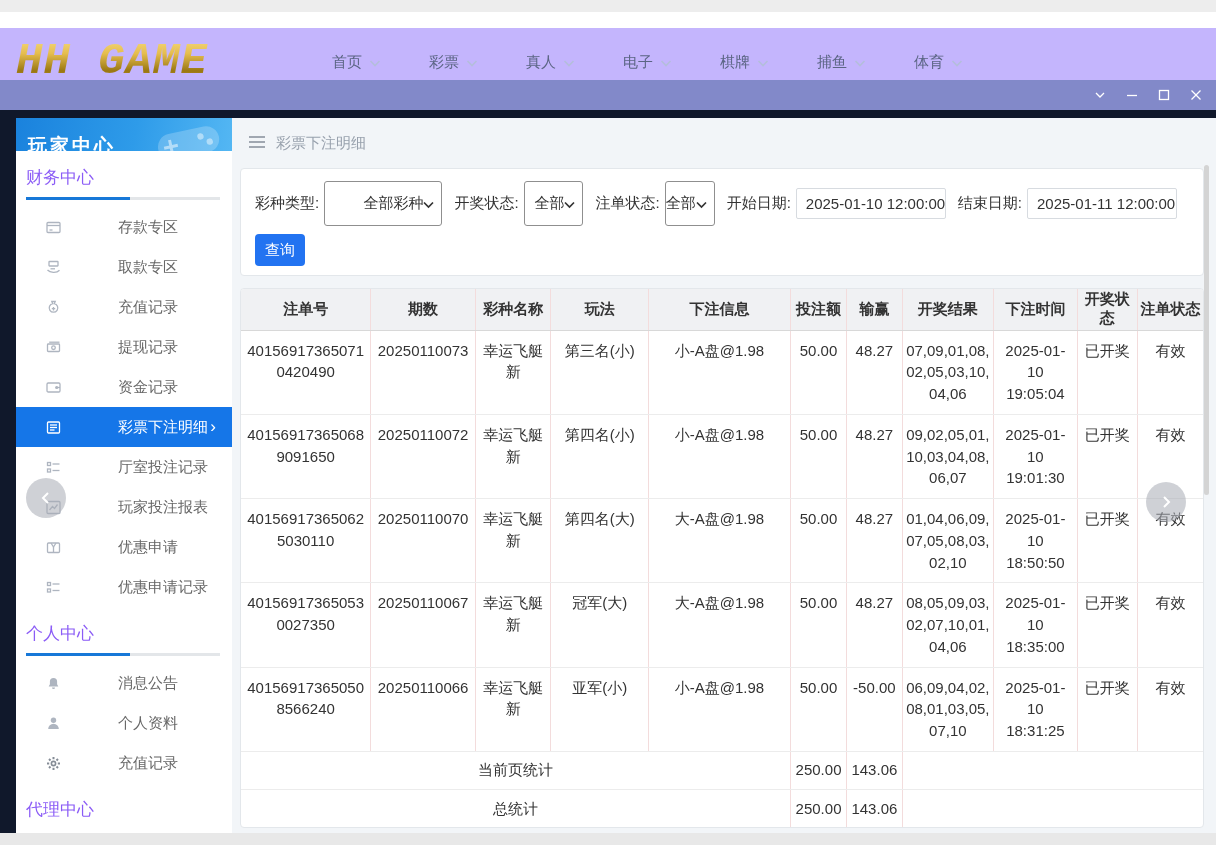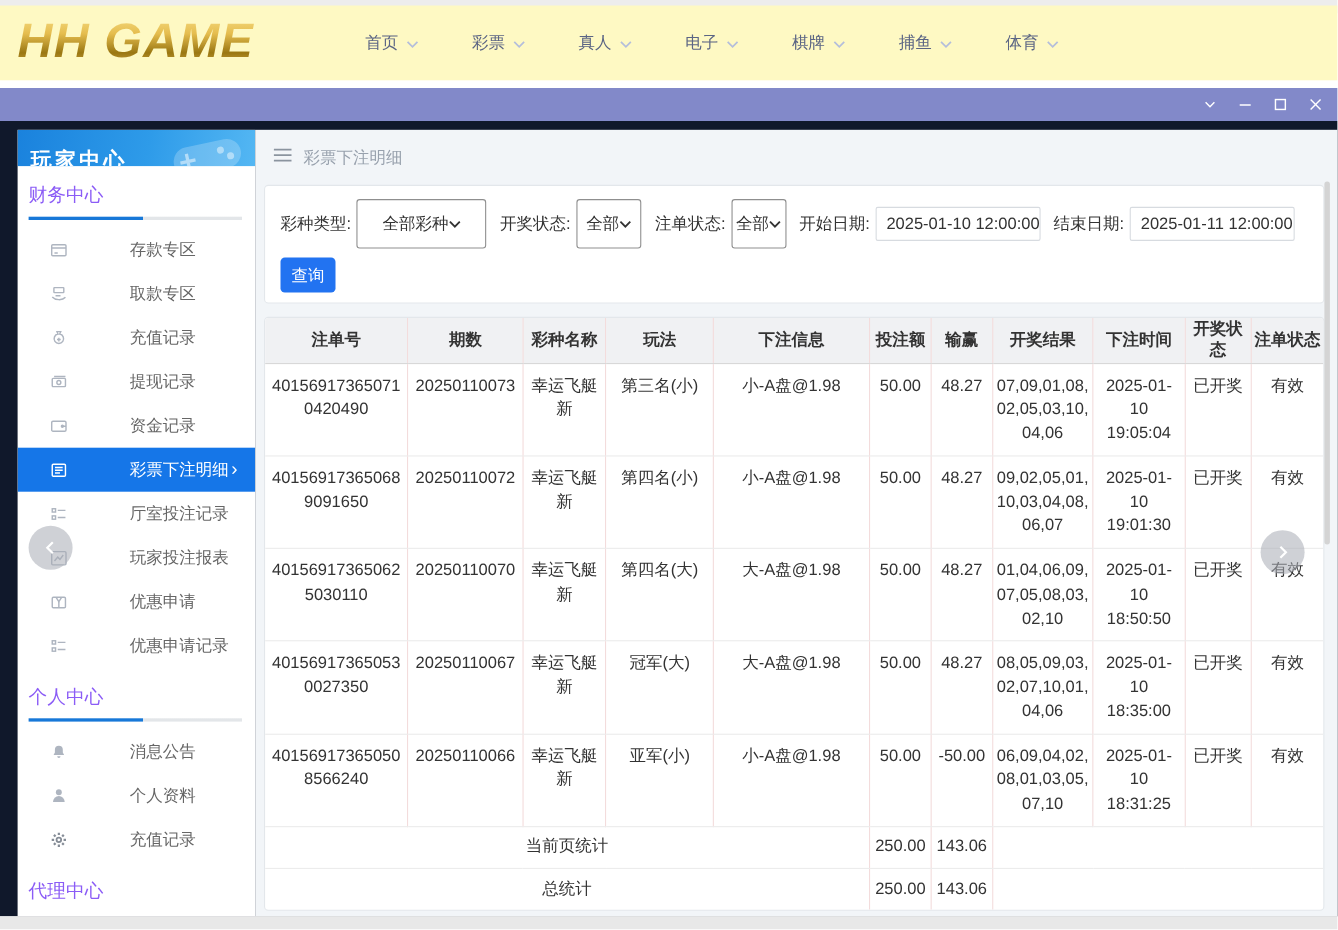--- a/index.html
+++ b/index.html
@@ -1,21 +1,21 @@
 <!DOCTYPE html>
 <html><head>
 <meta charset="utf-8">
 <style>
   * { margin:0; padding:0; box-sizing:border-box; }
   html,body { width:1216px; height:845px; overflow:hidden; }
   body { position:relative; font-family:"Liberation Sans","DejaVu Sans",sans-serif; background:#fff; color:#333; }
 
   
   .top-strip { position:absolute; top:0; left:0; width:100%; height:12px; background:#ededed; }
-  .site-header { position:absolute; top:5px; left:0; width:100%; height:68px; background:#fef9c3; }
+  .site-header { position:absolute; top:28px; left:0; width:100%; height:68px; background:#c4b5fd;font-family:Liberation Mono, monospace; }
   .logo { position:absolute; left:16px; top:8px; font-size:44px; font-weight:bold; font-style:italic; letter-spacing:1px;
           background:linear-gradient(180deg,#f6dd86 0%,#e5bd4e 35%,#9a7712 70%,#d8b04a 100%);
           -webkit-background-clip:text; background-clip:text; color:transparent; }
   .main-nav { position:absolute; left:332px; top:0; height:68px; display:flex; align-items:center; gap:48px; }
   .nav-item { display:flex; align-items:center; gap:7px; color:#5b6584; font-size:15px; cursor:pointer; white-space:nowrap; }
   .nav-caret { display:inline-flex; margin-top:2px; }
 
   .titlebar { position:absolute; top:80px; left:0; width:100%; height:30px; background:#8289c9;
               display:flex; justify-content:flex-end; align-items:center; gap:8px; padding-right:8px; }
   .win-btn { width:24px; height:22px; display:flex; align-items:center; justify-content:center; cursor:pointer; }
@@ -46,21 +46,21 @@
   .expand-btn { left:1146px; top:372px; }
 
   
   .breadcrumb { height:50px; display:flex; align-items:center; gap:10px; padding-left:10px; color:#98a1ad; font-size:15px; }
   .card { background:#fff; border:1px solid #e3e7eb; border-radius:4px; margin:0 2px 12px 2px; }
   .filter-card { padding:12px 14px 9px; }
   .filter-row { display:flex; align-items:center; font-size:15px; color:#333; white-space:nowrap; }
   .flabel { margin:0 5px 0 0; }
   .fgroup { margin-right:12px; display:flex; align-items:center; }
   .sel { border:1px solid #8f8f8f; border-radius:3px; height:45px; display:flex; align-items:center;
-         justify-content:center; padding:0 7px; background:#fff; cursor:pointer; }
+         justify-content:flex-end; padding:0 7px; background:#fff; cursor:pointer; }
   .w128{width:128px} .w64{width:64px} .w50{width:50px}
   .datebox { border:1px solid #d7dbe0; border-radius:2px; height:31px; width:150px; display:flex; align-items:center;
              padding:0 9px; background:#fff; cursor:text; }
   .btn-search { margin-top:8px; background:#2273f1; color:#fff; border-radius:4px; height:32px; width:50px;
                 display:flex; align-items:center; justify-content:center; font-size:15px; cursor:pointer; }
 
   
   .table-card { overflow:hidden; }
   table { width:100%; border-collapse:collapse; table-layout:fixed; font-size:15px; color:#333; }
   thead th { background:#f0f1f3; height:41px; font-weight:bold; border-right:1px solid #f3dcdc;

